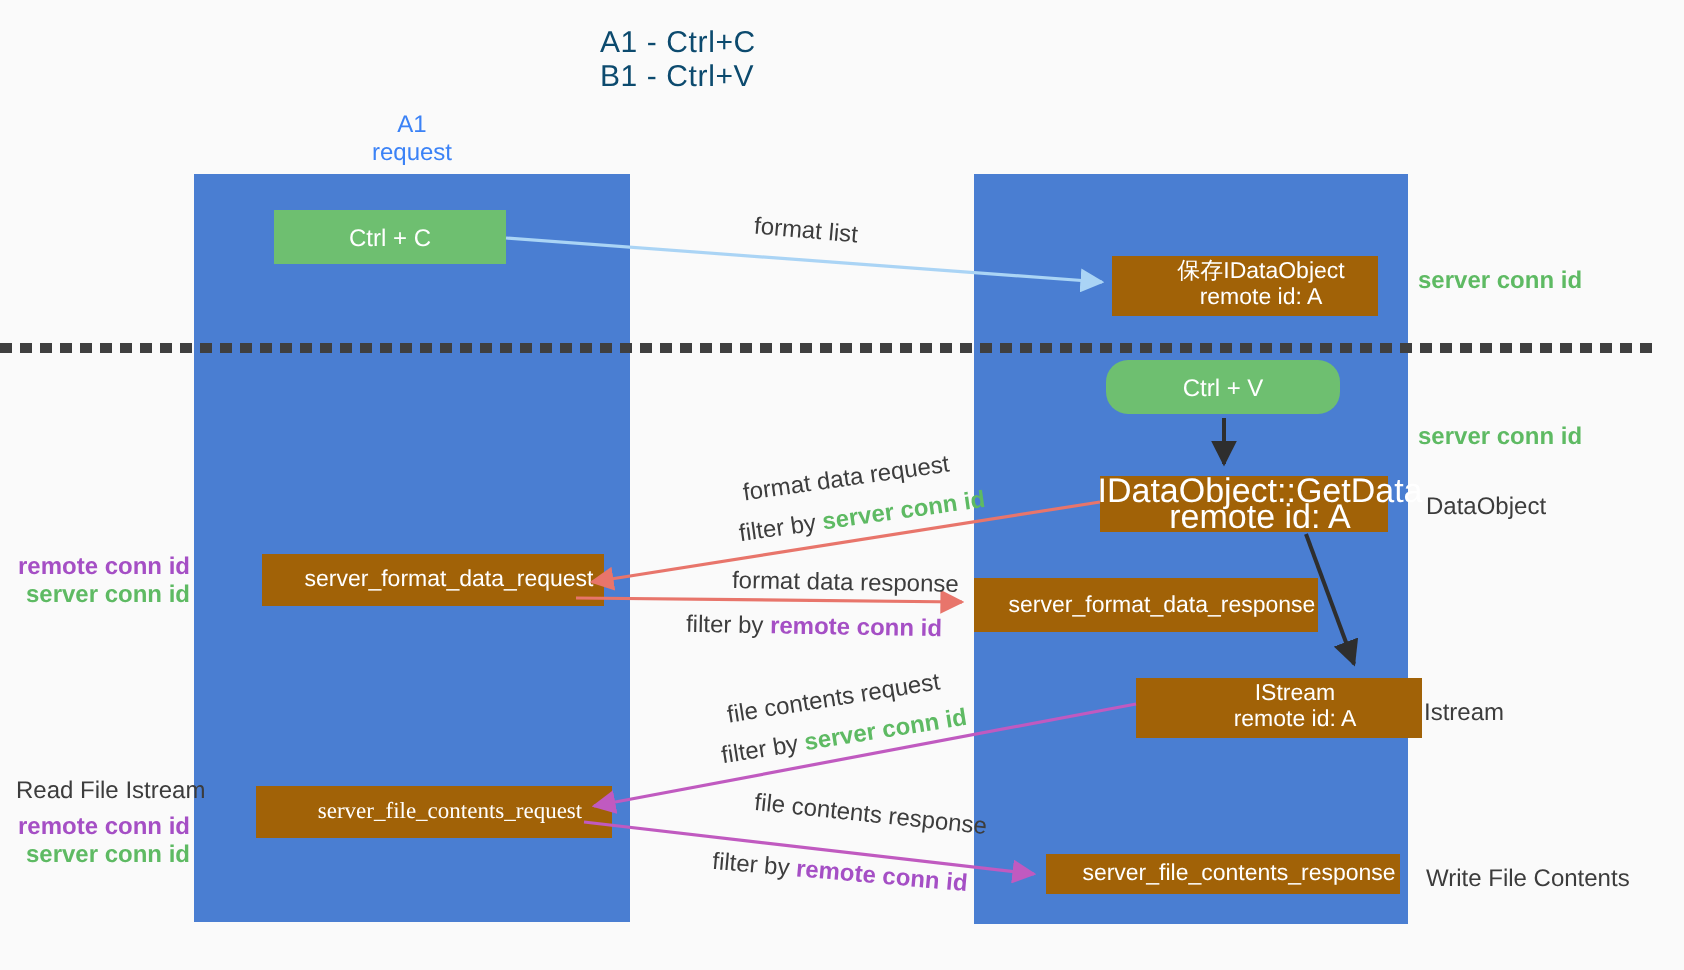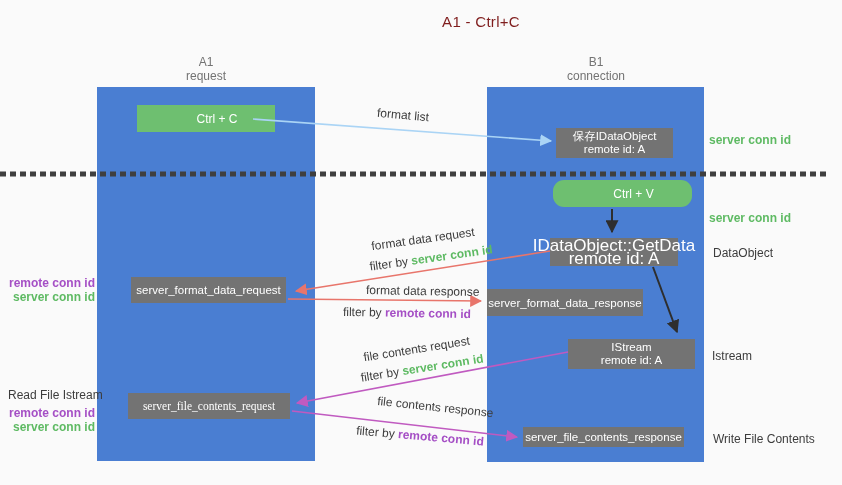--- a/index.html
+++ b/index.html
@@ -3,55 +3,52 @@
 <meta charset="utf-8">
 <style>
   html,body{margin:0;padding:0;background:#fafafa;}
   .canvas{
     position:relative;width:842px;height:485px;overflow:hidden;
     font-family:"Liberation Sans","DejaVu Sans",sans-serif;
     color:#3c3c3c;background:#fafafa;
   }
   .abs{position:absolute;}
   .title{
-    left:300px;top:13px;width:220px;text-align:right;
-    font-size:15px;line-height:17px;color:#7f1d1d;letter-spacing:.3px;
+    left:300px;top:13px;width:220px;text-align:left;
+    font-size:15px;line-height:17px;color:#0c4a6e;letter-spacing:.3px;
   }
-  .lane-header{width:120px;text-align:center;font-size:12px;line-height:14px;color:#737373;}
+  .lane-header{width:120px;text-align:center;font-size:12px;line-height:14px;color:#3b82f6;}
   .lane{background:#4a7ed2;}
   .node{
     display:flex;flex-direction:column;align-items:center;justify-content:center;
     color:#fff;text-align:center;font-size:12px;line-height:14px;
   }
   .node.small{font-size:11.5px;}
-  .green-node{background:#6ebf70;padding-left:22px;}
-  .orange-node{background:#737373;}
+  .green-node{background:#6ebf70;}
+  .orange-node{background:#a16207;padding-left:16px;}
   .edge-label{white-space:nowrap;font-size:12px;color:#3d3d3d;}
   .ann{white-space:nowrap;font-size:12px;color:#3c3c3c;}
   .green-t{color:#5eba63;font-weight:bold;}
   .purple-t{color:#a54fc5;font-weight:bold;}
   .align-r{text-align:right;}
   svg.overlay{position:absolute;left:0;top:0;pointer-events:none;}
 </style>
 </head>
 <body>
 
 <div class="canvas">
 
   <div class="abs title">
     <div>A1 - Ctrl+C</div>
+    <div>B1 - Ctrl+V</div>
   </div>
 
   <div class="abs lane-header" style="left:146px;top:55px;">
     <div>A1</div>
     <div>request</div>
-  </div>
-  <div class="abs lane-header" style="left:536px;top:55px;">
-    <div>B1</div>
-    <div>connection</div>
   </div>
 
   <div class="abs lane" style="left:97px;top:87px;width:218px;height:374px;"></div>
   <div class="abs lane" style="left:487px;top:87px;width:217px;height:375px;"></div>
 
   <div class="abs node green-node" style="left:137px;top:105px;width:116px;height:27px;">
     <div>Ctrl + C</div>
   </div>
 
   <div class="abs node orange-node" style="left:556px;top:128px;width:117px;height:30px;font-size:11.5px;line-height:13px;">

